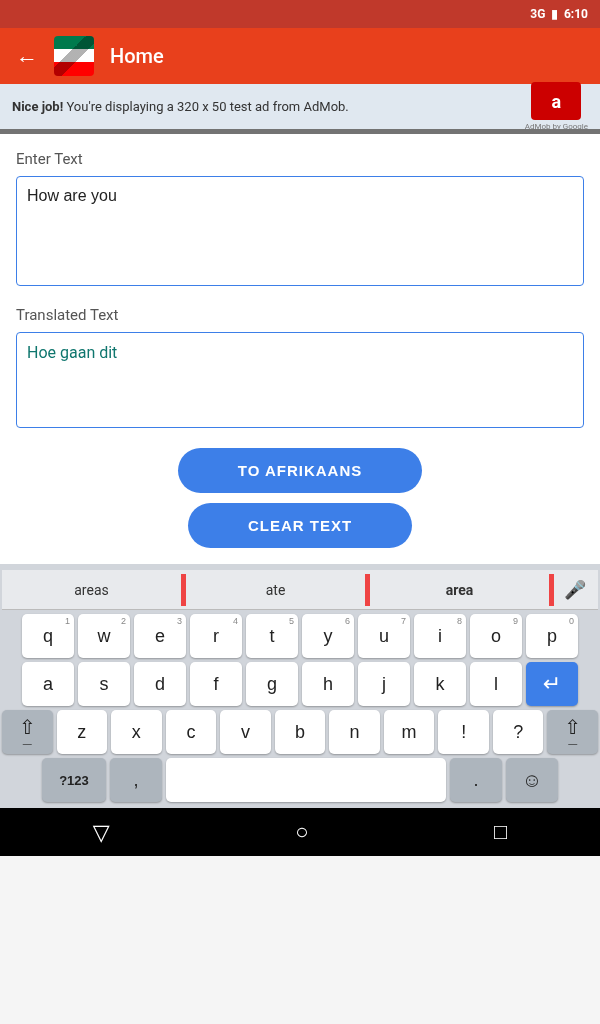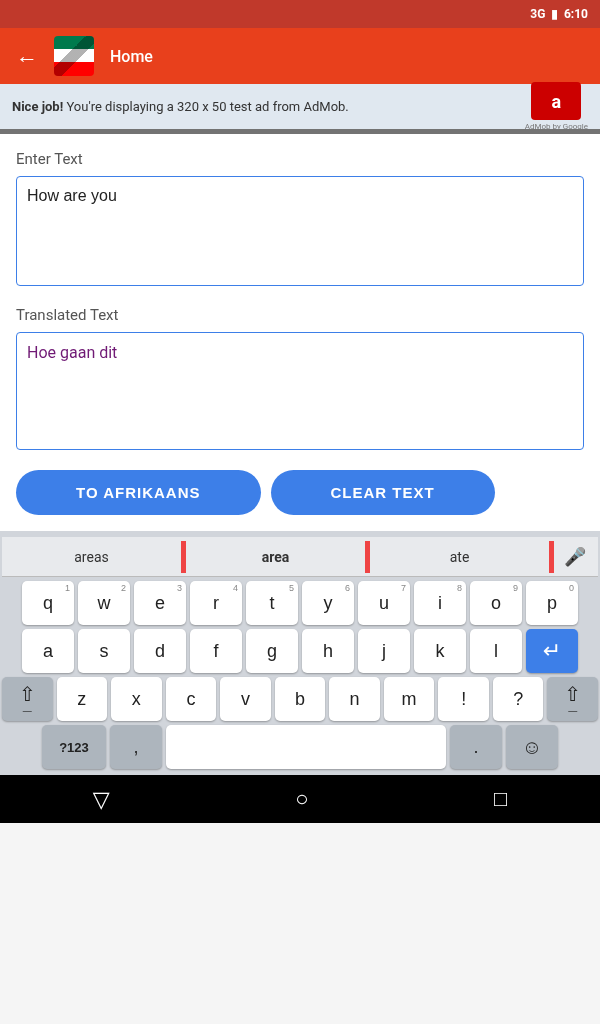--- a/index.html
+++ b/index.html
@@ -62,21 +62,21 @@
     .app-flag::after {
       content: '';
       position: absolute;
       left: 0; top: 0;
       width: 100%; height: 100%;
       background: linear-gradient(135deg, transparent 40%, #000 40%, #000 60%, transparent 60%);
       opacity: 0.3;
     }
     .app-title {
       color: white;
-      font-size: 16px;
+      font-size: 20px;
       font-weight: 500;
     }
 
     
     .ad-banner {
       background: #e0e8f0;
       height: 50px;
       display: flex;
       align-items: center;
       padding: 0 12px;
@@ -138,36 +138,36 @@
       color: #222;
       resize: none;
       outline: none;
       font-family: Arial, sans-serif;
     }
 
     .text-display-box {
       border: 1.5px solid #3d7fe8;
       border-radius: 4px;
       width: 100%;
-      height: 118px;
+      height: 96px;
       padding: 10px;
       font-size: 16px;
-      color: #701a75;
+      color: #0f766e;
       background: white;
       margin-top: 8px;
     }
 
     .section-gap {
       margin-top: 16px;
     }
 
     
     .btn-row {
       display: flex;
-      flex-direction: row;
+      flex-direction: column;
       align-items: center;
       gap: 10px;
       margin-top: 20px;
     }
 
     .btn-blue {
       background: #3d7fe8;
       color: white;
       border: none;
       border-radius: 24px;
@@ -335,22 +335,22 @@
   <div class="btn-row">
     <button class="btn-blue">TO AFRIKAANS</button>
     <button class="btn-blue">CLEAR TEXT</button>
   </div>
 </div>
 
 <div class="keyboard">
 
   <div class="keyboard-suggestions">
     <div class="keyboard-suggestion">areas</div>
+    <div class="keyboard-suggestion">ate</div>
     <div class="keyboard-suggestion bold-sug">area</div>
-    <div class="keyboard-suggestion">ate</div>
     <div class="mic-btn">🎤</div>
   </div>
 
   <div class="key-row">
     <button class="key"><span class="key-num">1</span>q</button>
     <button class="key"><span class="key-num">2</span>w</button>
     <button class="key"><span class="key-num">3</span>e</button>
     <button class="key"><span class="key-num">4</span>r</button>
     <button class="key"><span class="key-num">5</span>t</button>
     <button class="key"><span class="key-num">6</span>y</button>

